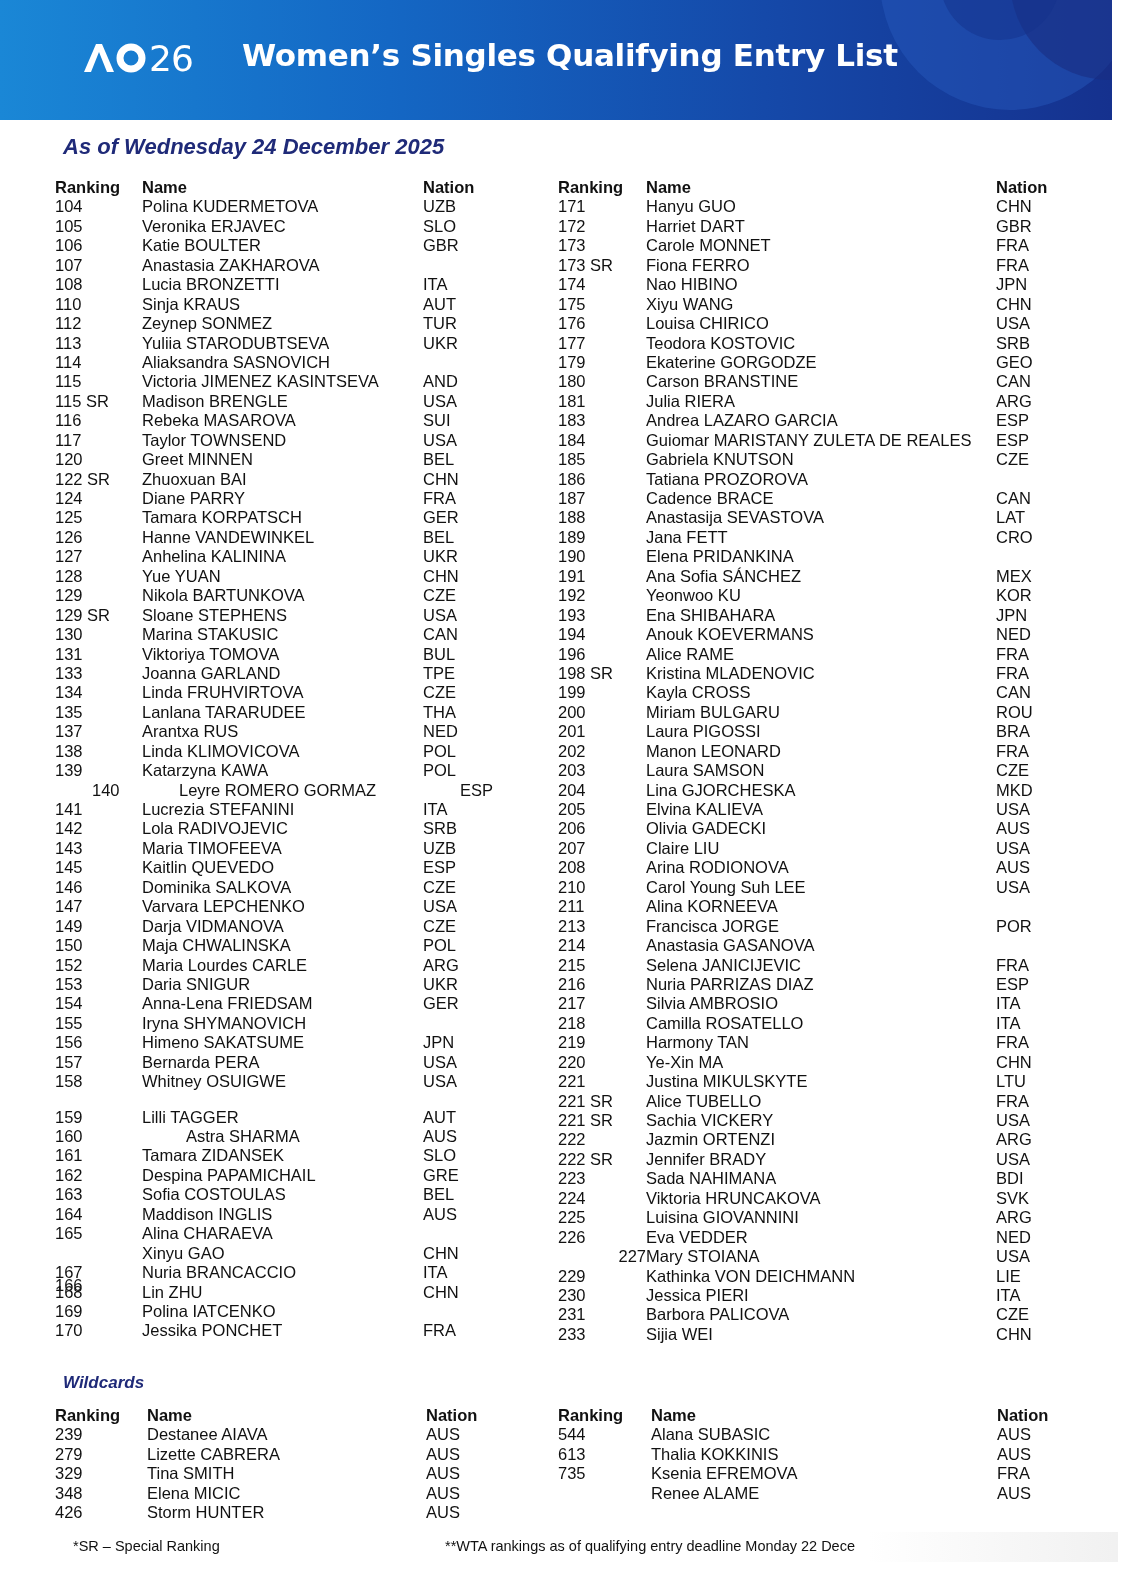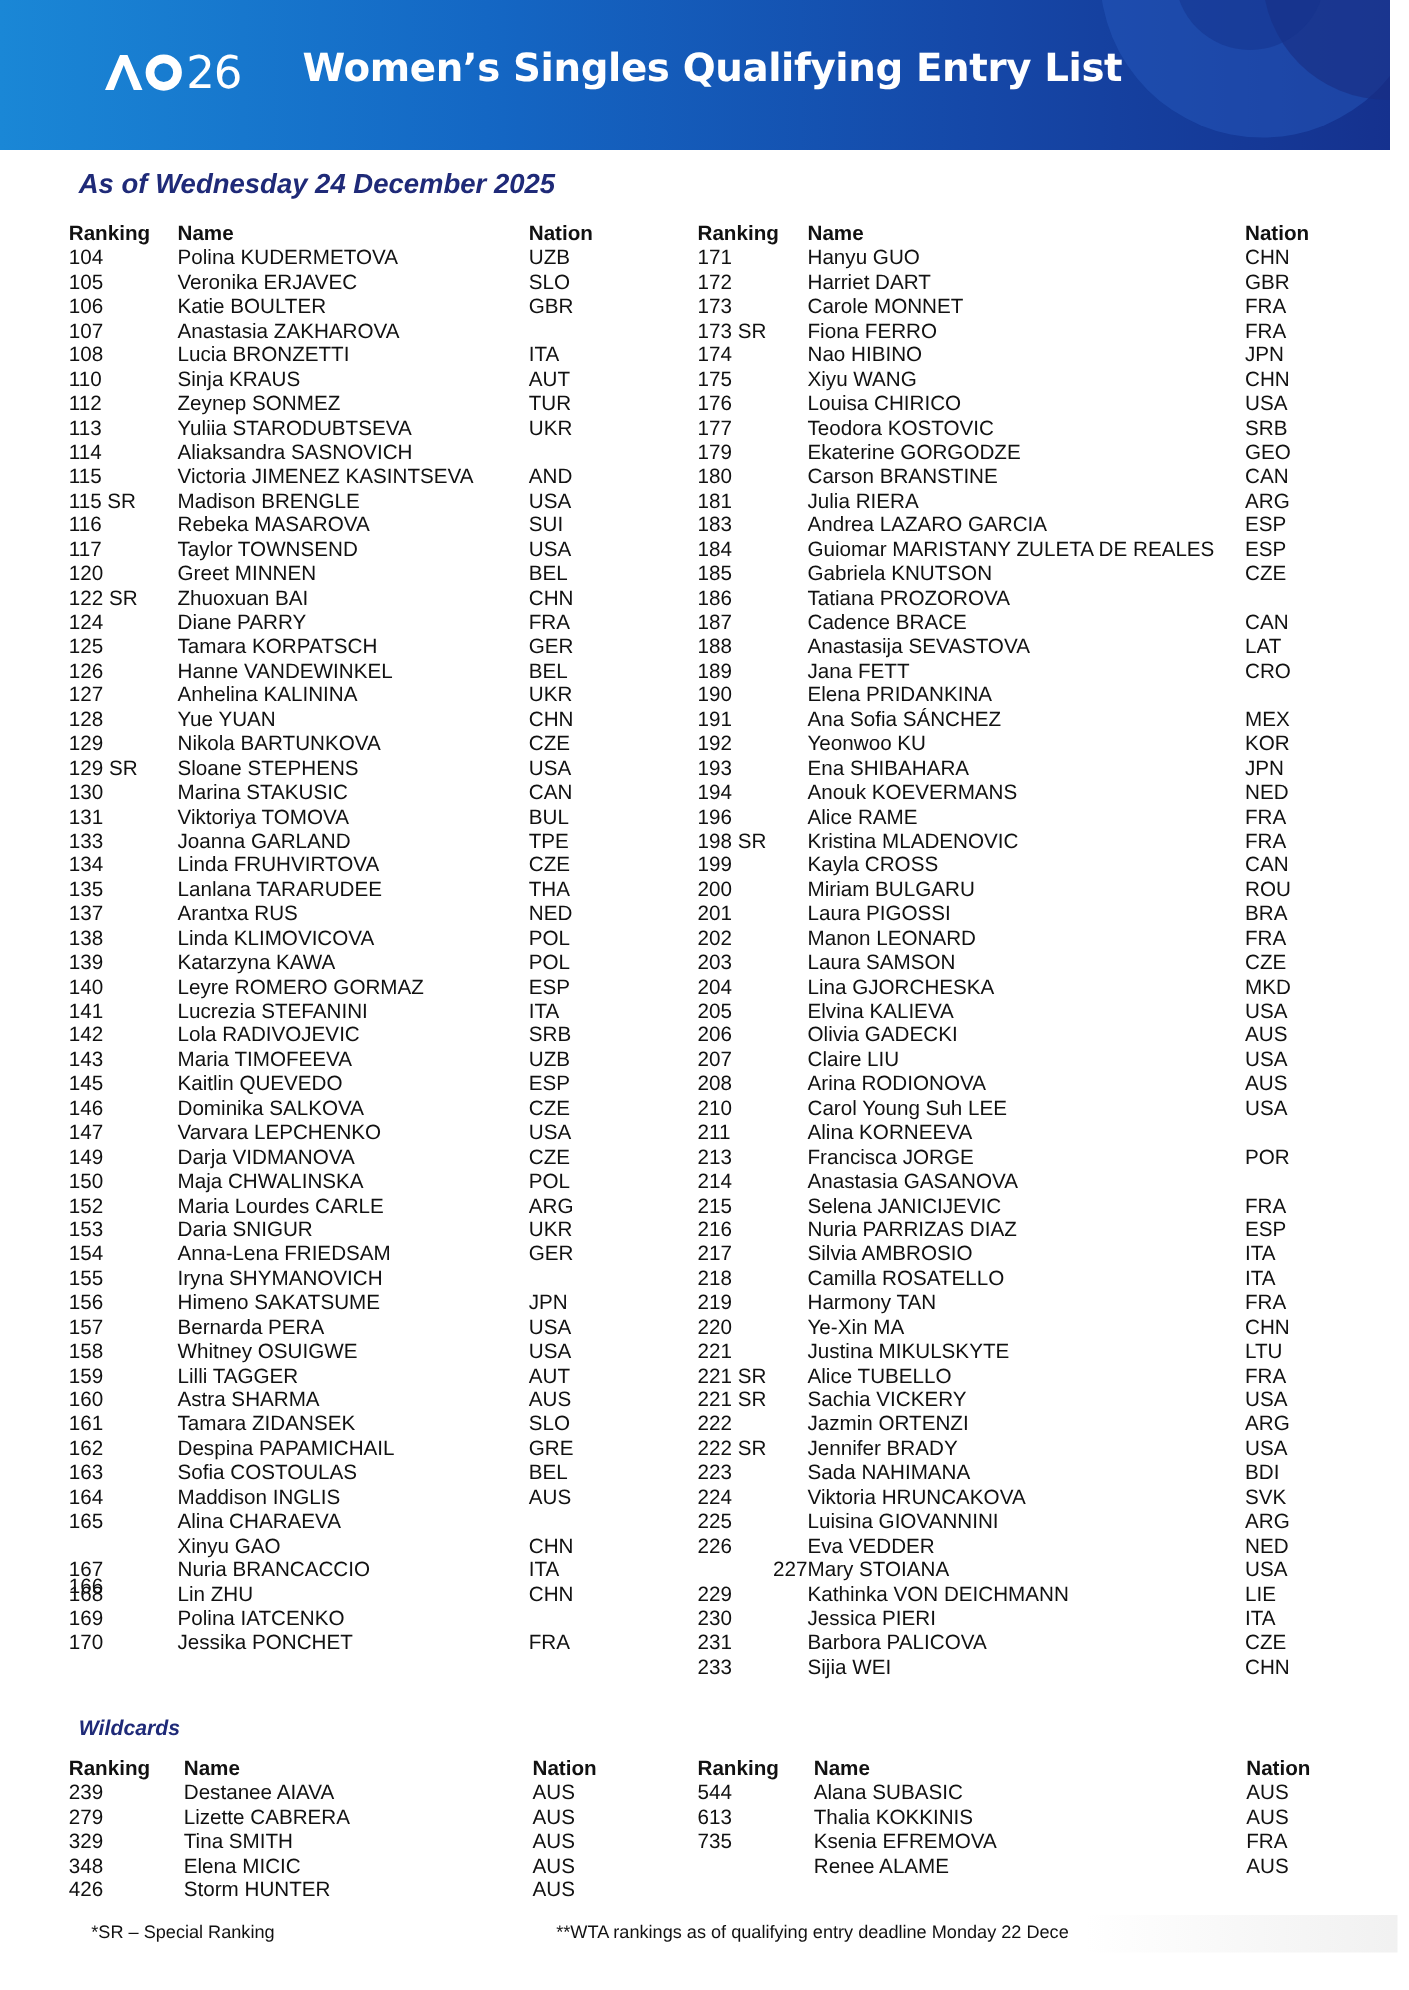--- a/index.html
+++ b/index.html
@@ -199,21 +199,21 @@
     <div class="row" style="position: relative;">
       <span class="c-rank" style="width: 87px;">138</span>
       <span class="c-name">Linda KLIMOVICOVA</span>
       <span class="c-nation" style="left: 368px;">POL</span>
     </div>
     <div class="row" style="position: relative;">
       <span class="c-rank" style="width: 87px;">139</span>
       <span class="c-name">Katarzyna KAWA</span>
       <span class="c-nation" style="left: 368px;">POL</span>
     </div>
-    <div class="row" style="position: relative;">
+    <div class="row" style="position: relative; margin-left: 37px;">
       <span class="c-rank" style="width: 87px;">140</span>
       <span class="c-name">Leyre ROMERO GORMAZ</span>
       <span class="c-nation" style="left: 368px;">ESP</span>
     </div>
     <div class="row" style="position: relative;">
       <span class="c-rank" style="width: 87px;">141</span>
       <span class="c-name">Lucrezia STEFANINI</span>
       <span class="c-nation" style="left: 368px;">ITA</span>
     </div>
     <div class="row" style="position: relative;">
@@ -279,26 +279,26 @@
     <div class="row" style="position: relative;">
       <span class="c-rank" style="width: 87px;">157</span>
       <span class="c-name">Bernarda PERA</span>
       <span class="c-nation" style="left: 368px;">USA</span>
     </div>
     <div class="row" style="position: relative;">
       <span class="c-rank" style="width: 87px;">158</span>
       <span class="c-name">Whitney OSUIGWE</span>
       <span class="c-nation" style="left: 368px;">USA</span>
     </div>
-    <div class="row" style="position: relative;">
+    <div class="row" style="position: relative; margin-top: 16px;">
       <span class="c-rank" style="width: 87px;">159</span>
       <span class="c-name">Lilli TAGGER</span>
       <span class="c-nation" style="left: 368px;">AUT</span>
     </div>
-    <div class="row" style="position: relative;">
+    <div class="row" style="position: relative; gap: 44px;">
       <span class="c-rank" style="width: 87px;">160</span>
       <span class="c-name">Astra SHARMA</span>
       <span class="c-nation" style="left: 368px;">AUS</span>
     </div>
     <div class="row" style="position: relative;">
       <span class="c-rank" style="width: 87px;">161</span>
       <span class="c-name">Tamara ZIDANSEK</span>
       <span class="c-nation" style="left: 368px;">SLO</span>
     </div>
     <div class="row" style="position: relative;">

